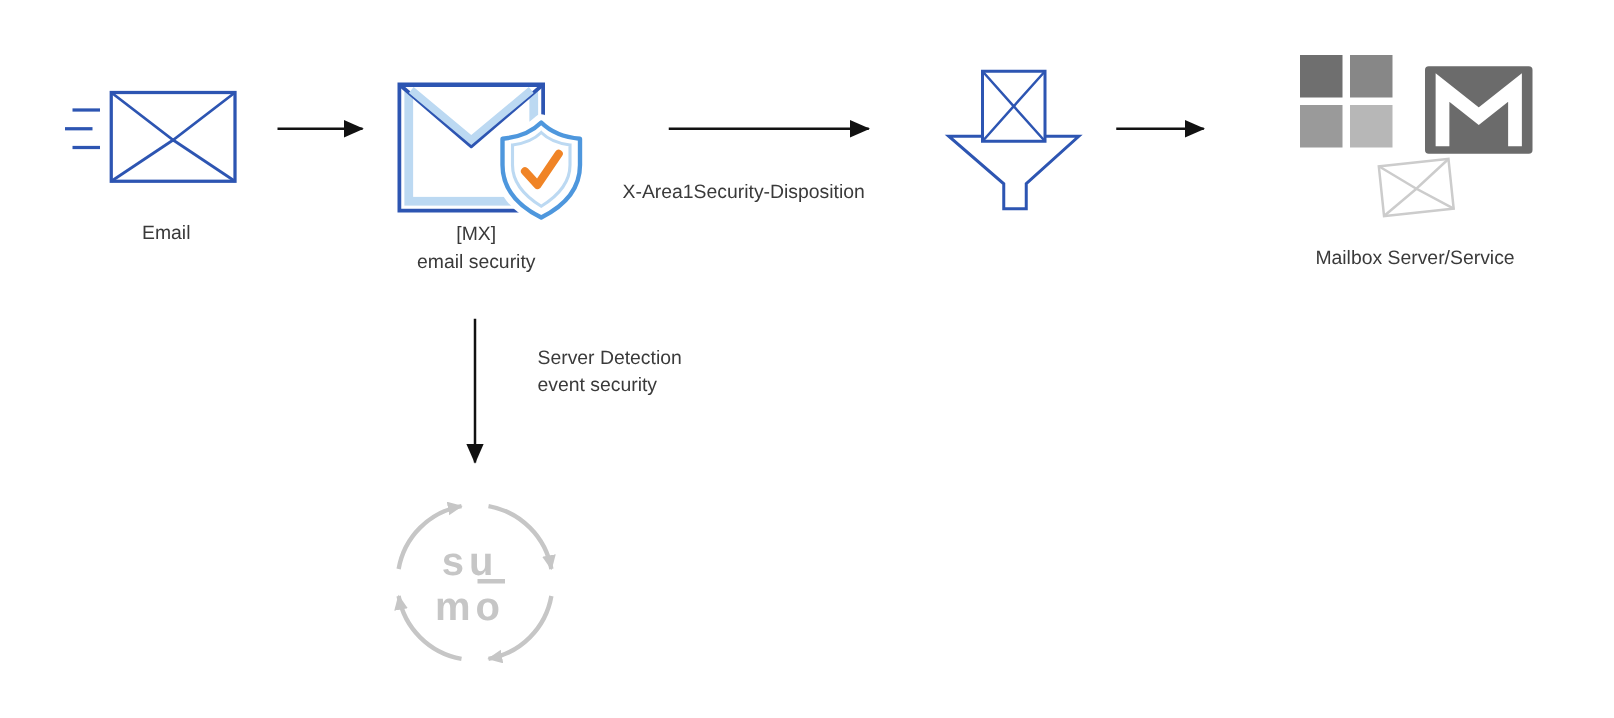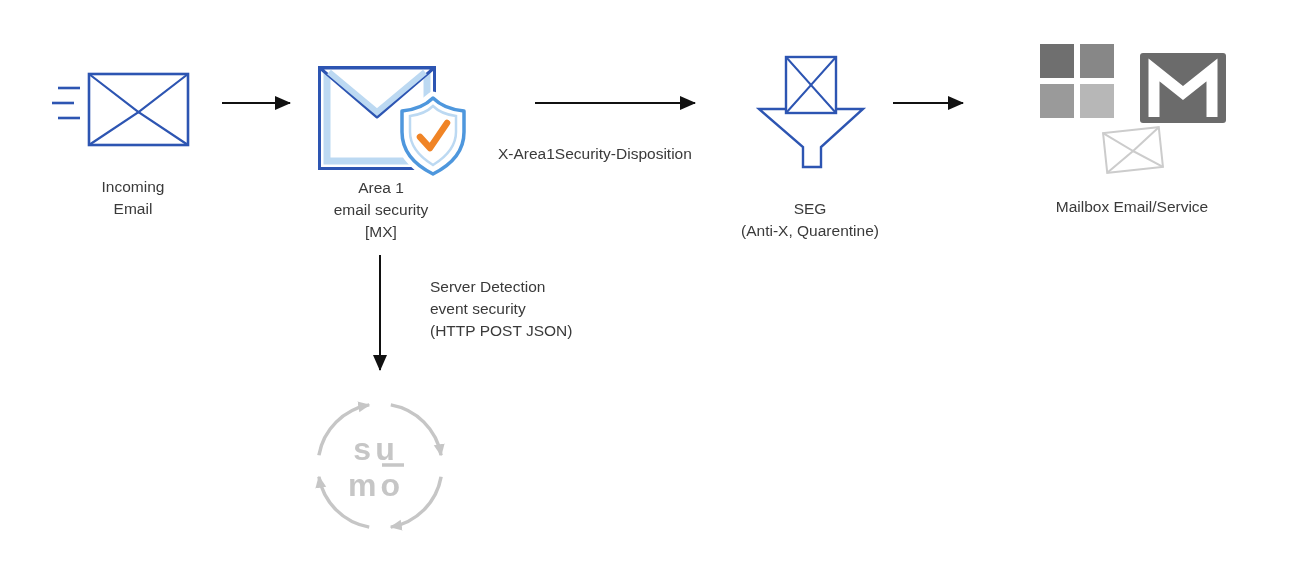--- a/index.html
+++ b/index.html
@@ -66,77 +66,70 @@
 
   <svg class="abs" style="left:50px;top:72px" width="140" height="78" viewBox="0 0 140 78">
     <line x1="8" y1="16" x2="30" y2="16" class="ln-blue" stroke-width="2.6"></line>
     <line x1="2" y1="31" x2="24" y2="31" class="ln-blue" stroke-width="2.6"></line>
     <line x1="8" y1="46" x2="30" y2="46" class="ln-blue" stroke-width="2.6"></line>
     <rect x="39" y="2" width="99" height="71" class="shp-blue" stroke-width="2.6"></rect>
     <path d="M39,2 L88.5,40 L138,2" class="ln-blue" stroke-width="2.2"></path>
     <path d="M39,73 L88.5,40 L138,73" class="ln-blue" stroke-width="2.2"></path>
   </svg>
   <div class="label center" style="left:55px;top:176px;width:156px">
-    <div>Incoming</div>
     <div>Email</div>
   </div>
 
   <svg class="abs" style="left:318px;top:66px" width="150" height="110" viewBox="0 0 150 110">
     <rect x="1.5" y="1.5" width="115" height="101" class="shp-blue" stroke-width="3"></rect>
     <rect x="9" y="9" width="100" height="86" class="ln-lblue" stroke-width="7"></rect>
     <path d="M2,2 L59,51 L116,2 Z" class="shp-blue" stroke-width="3" stroke-linejoin="round"></path>
     <path d="M11,6 L59,46 L107,6" class="ln-lblue" stroke-width="6"></path>
     <g transform="translate(82,30)">
       <path d="M33,2 C41,10 53,14 64,15 L64,36 C64,56 51,69 33,78 C15,69 2,56 2,36 L2,15 C13,14 25,10 33,2 Z" class="halo" stroke-width="13" stroke-linejoin="round"></path>
       <path d="M33,2 C41,10 53,14 64,15 L64,36 C64,56 51,69 33,78 C15,69 2,56 2,36 L2,15 C13,14 25,10 33,2 Z" class="shp-shield" stroke-width="3.5" stroke-linejoin="round"></path>
       <path d="M33,10 C39,16 48,19 56,20 L56,36 C56,51 46,61 33,69 C20,61 10,51 10,36 L10,20 C18,19 27,16 33,10 Z" class="ln-lblue" stroke-width="2.5"></path>
       <path d="M20,41 L30,52 L47,27" class="ln-check" stroke-width="6.5"></path>
     </g>
   </svg>
   <div class="label center" style="left:308px;top:177px;width:146px">
-    <div>Area 1</div>
+    <div>[MX]</div>
     <div>email security</div>
-    <div>[MX]</div>
   </div>
 
   <div class="label" style="left:498px;top:143px;width:280px">X-Area1Security-Disposition</div>
 
   <div class="label" style="left:430px;top:276px;width:220px">
     <div>Server Detection</div>
     <div>event security</div>
-    <div>(HTTP POST JSON)</div>
   </div>
 
   <svg class="abs" style="left:757px;top:55px" width="110" height="115" viewBox="0 0 110 115">
     <path d="M2,54 L106,54 L64,92 L64,112 L46,112 L46,92 Z" class="shp-blue" stroke-width="2.4"></path>
     <rect x="29" y="2" width="50" height="56" class="shp-blue" stroke-width="2.4"></rect>
     <path d="M29,2 L54,30 L79,2" class="ln-blue" stroke-width="2"></path>
     <path d="M29,58 L54,30 L79,58" class="ln-blue" stroke-width="2"></path>
   </svg>
-  <div class="label center" style="left:722px;top:198px;width:176px">
-    <div>SEG</div>
-    <div>(Anti-X, Quarentine)</div>
-  </div>
 
   <svg class="abs" style="left:1040px;top:44px" width="74" height="74" viewBox="0 0 74 74">
     <rect x="0" y="0" width="34" height="34" class="ms-tl"></rect>
     <rect x="40" y="0" width="34" height="34" class="ms-tr"></rect>
     <rect x="0" y="40" width="34" height="34" class="ms-bl"></rect>
     <rect x="40" y="40" width="34" height="34" class="ms-br"></rect>
   </svg>
   <svg class="abs" style="left:1140px;top:53px" width="86" height="70" viewBox="0 0 86 70">
     <rect x="0" y="0" width="86" height="70" rx="3" class="fill-mail"></rect>
     <path d="M14,64 L14,17 L43,40 L72,17 L72,64" class="ln-white" stroke-width="11"></path>
   </svg>
   <svg class="abs rot" style="left:1104px;top:129px" width="58" height="42" viewBox="0 0 58 42">
     <rect x="1" y="1" width="56" height="40" class="shp-faint" stroke-width="2"></rect>
     <path d="M1,1 L29,22 L57,1" class="ln-faint" stroke-width="2"></path>
     <path d="M1,41 L29,22 L57,41" class="ln-faint" stroke-width="2"></path>
   </svg>
-  <div class="label center" style="left:1022px;top:196px;width:220px">Mailbox Email/Service</div>
+  <div class="label center" style="left:1022px;top:196px;width:220px">Mailbox Server/Service</div>
 
   <svg class="abs" style="left:310px;top:396px" width="140" height="140" viewBox="0 0 140 140">
     <defs>
       <marker id="ah-gray" markerUnits="userSpaceOnUse" markerWidth="14" markerHeight="12" refX="11" refY="5.5" orient="auto">
         <path d="M0,0 L12,5.5 L0,11 Z" class="ah-gray"></path>
       </marker>
     </defs>
     <path d="M80.8,8.9 A62,62 0 0 1 131.1,59.2" class="ln-logo" stroke-width="3.5" marker-end="url(#ah-gray)"></path>
     <path d="M131.1,80.8 A62,62 0 0 1 80.8,131.1" class="ln-logo" stroke-width="3.5" marker-end="url(#ah-gray)"></path>
     <path d="M59.2,131.1 A62,62 0 0 1 8.9,80.8" class="ln-logo" stroke-width="3.5" marker-end="url(#ah-gray)"></path>

